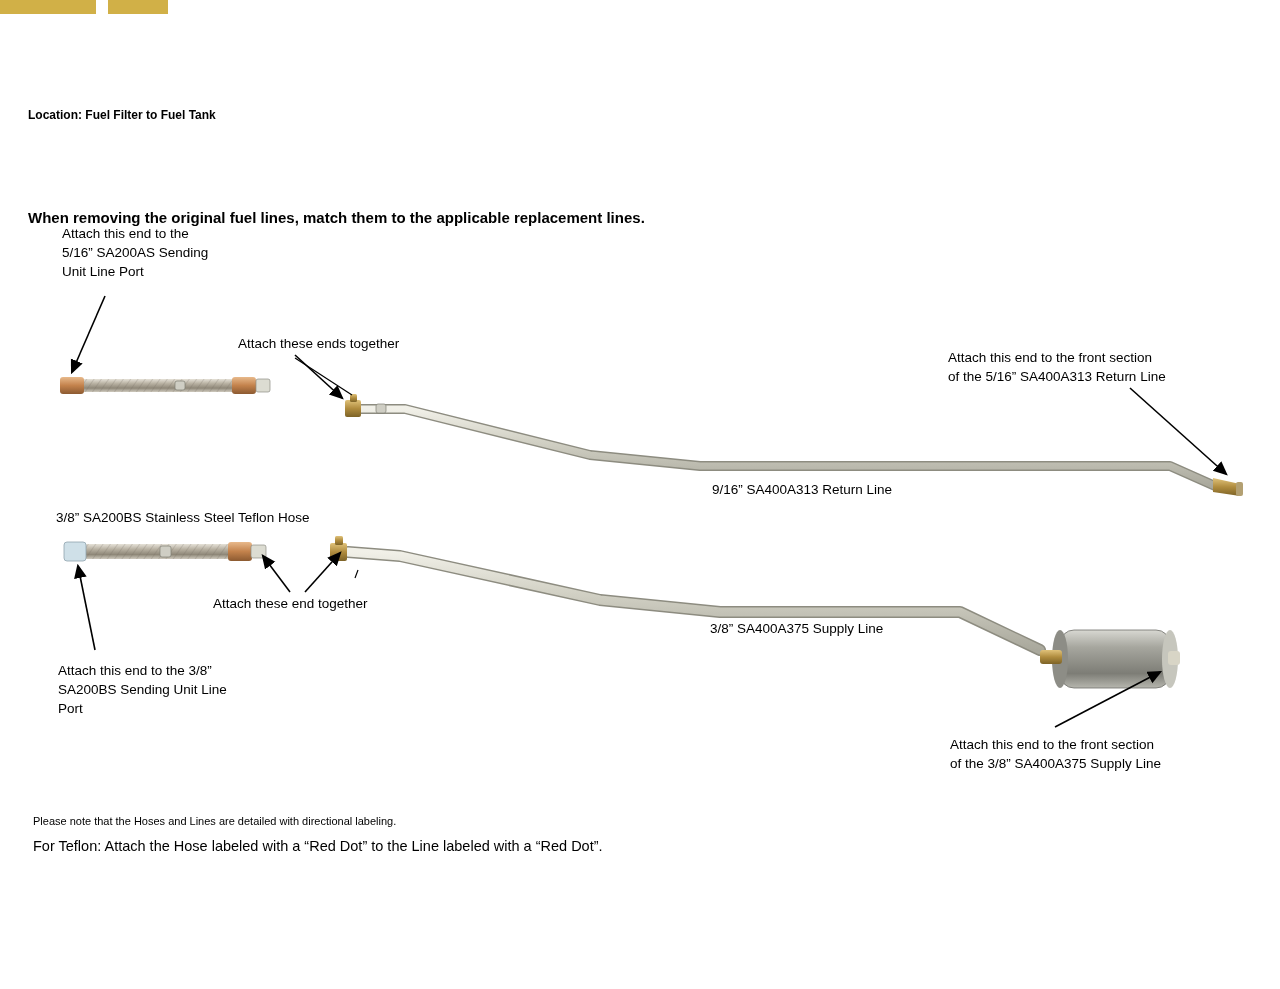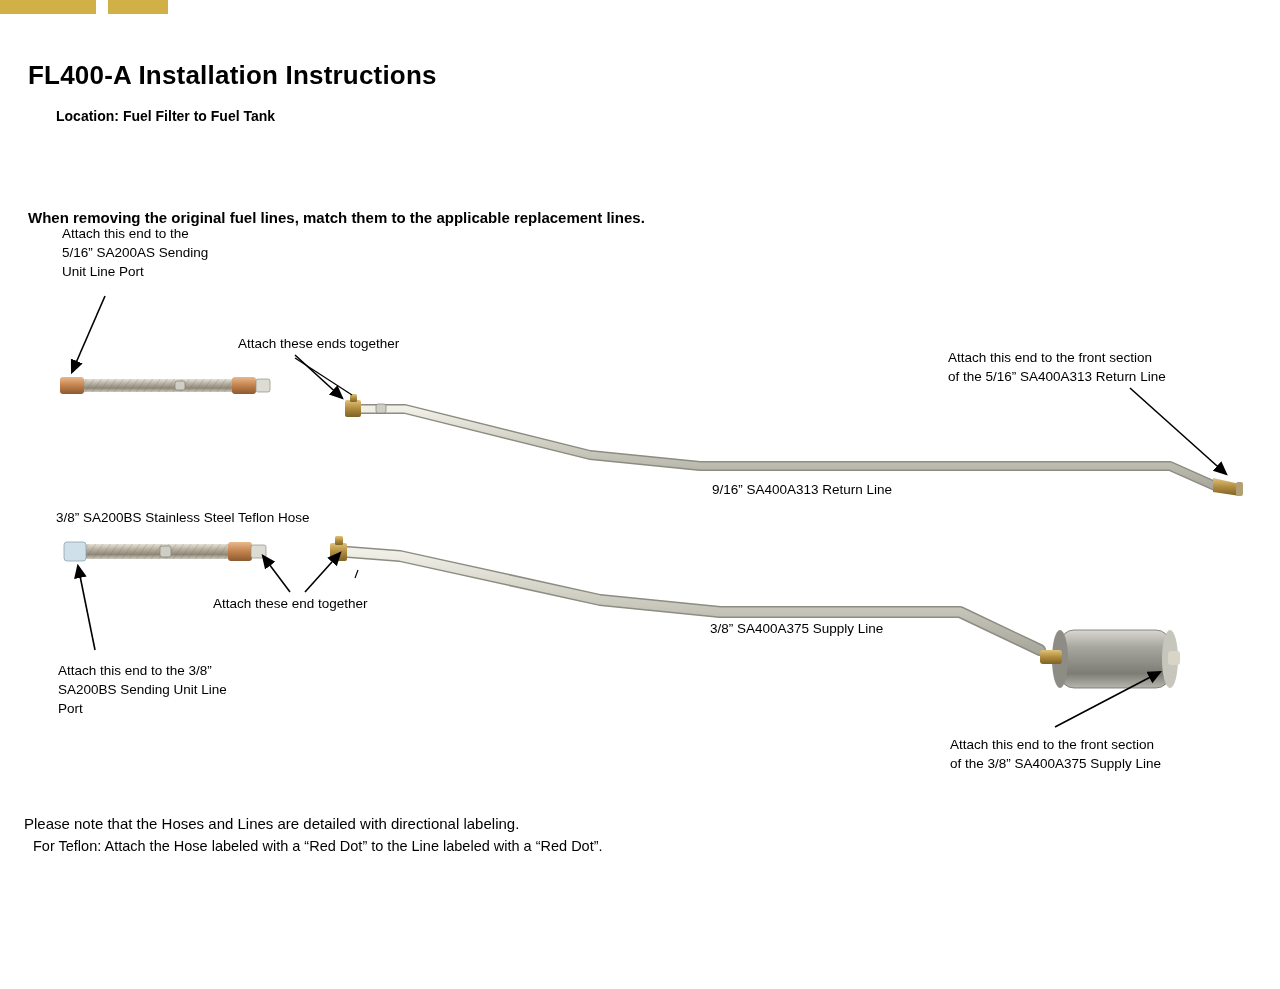--- a/index.html
+++ b/index.html
@@ -32,35 +32,34 @@
   .title {
     position: absolute;
     left: 28px; top: 60px;
     font-size: 26px;
     font-weight: bold;
     letter-spacing: 0.2px;
   }
   .subtitle {
     position: absolute;
     left: 28px; top: 108px;
-    font-size: 14px;
+    font-size: 12px;
     font-weight: bold;
-    margin-left: 28px;
   }
   .instruction {
     position: absolute;
     left: 28px; top: 161px;
     font-size: 15px;
     font-weight: bold;
     margin-top: 48px;
   }
   .note1 {
     position: absolute;
-    left: 24px; top: 815px;
-    font-size: 15px;
+    left: 33px; top: 815px;
+    font-size: 11px;
   }
   .note2 {
     position: absolute;
     left: 33px; top: 838px;
     font-size: 14.5px;
   }
   .cap {
     position: absolute;
     font-size: 13.5px;
     line-height: 19px;
@@ -77,21 +76,20 @@
 </head>
 <body>
 
 <div id="page">
 
   <div class="topbar">
     <div class="swatch" style="left:0px;width:96px;opacity:0.85;"></div>
     <div class="swatch" style="left:108px;width:60px;opacity:0.85;"></div>
   </div>
 
-  <div class="title">FL400-A Installation Instructions</div>
   <div class="subtitle">Location: Fuel Filter to Fuel Tank</div>
   <div class="instruction">When removing the original fuel lines, match them to the applicable replacement lines.</div>
 
   <svg class="layer" viewBox="0 0 1280 989">
     <defs>
       <linearGradient id="braid" x1="0" y1="0" x2="0" y2="1">
         <stop offset="0%" stop-color="#e6e2d8"></stop>
         <stop offset="35%" stop-color="#b8b1a2"></stop>
         <stop offset="70%" stop-color="#8f8879"></stop>
         <stop offset="100%" stop-color="#cfcabe"></stop>

